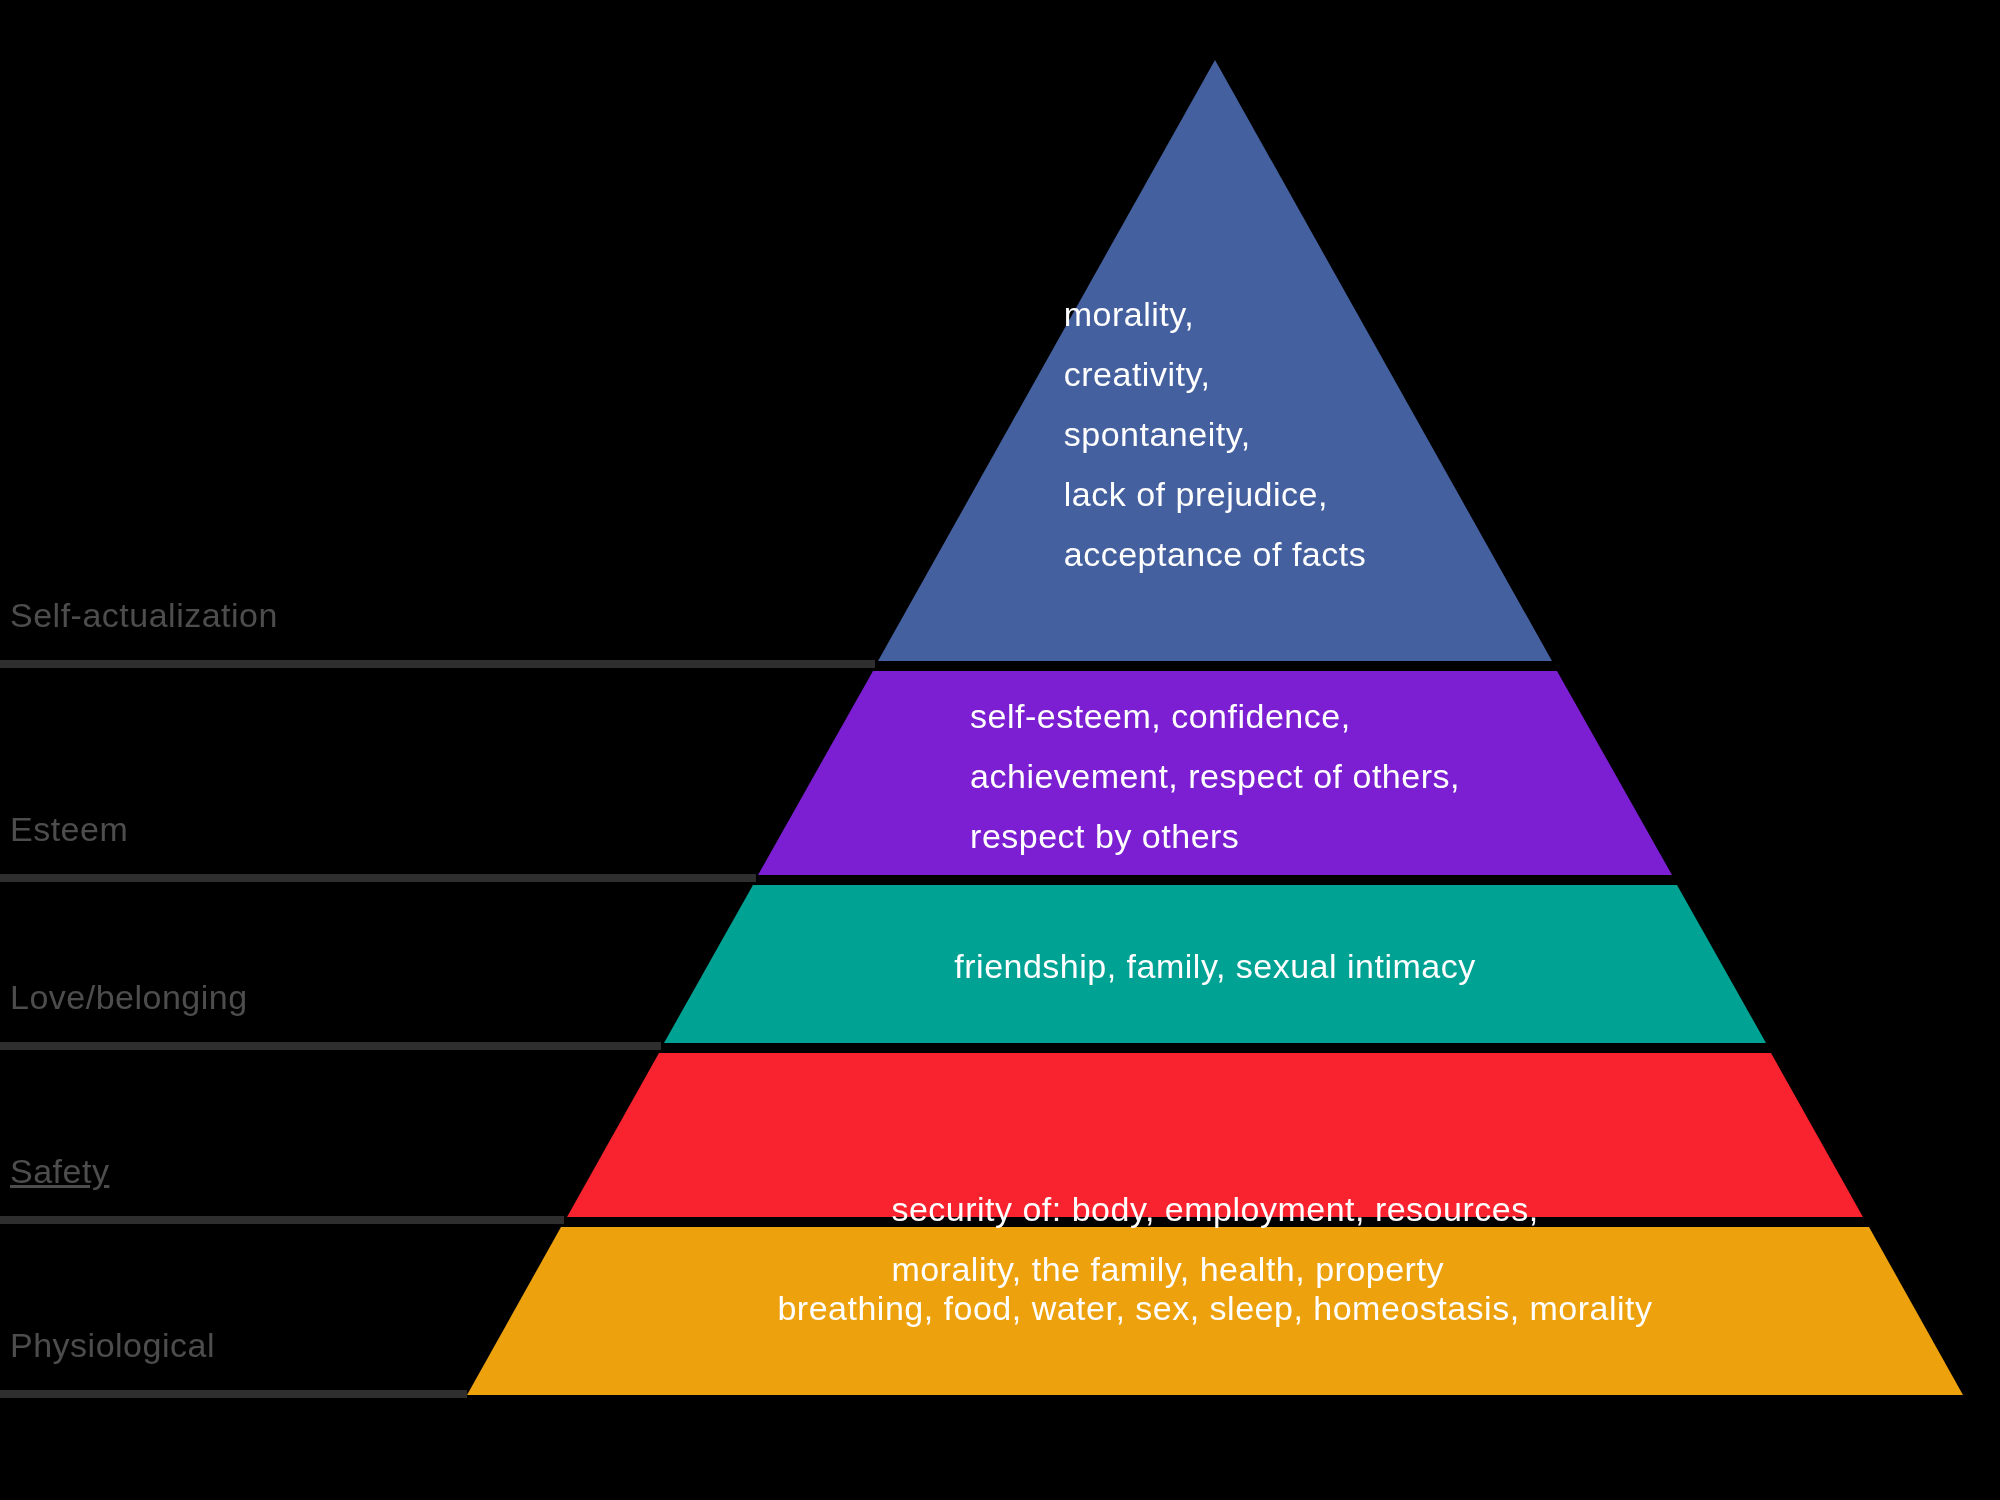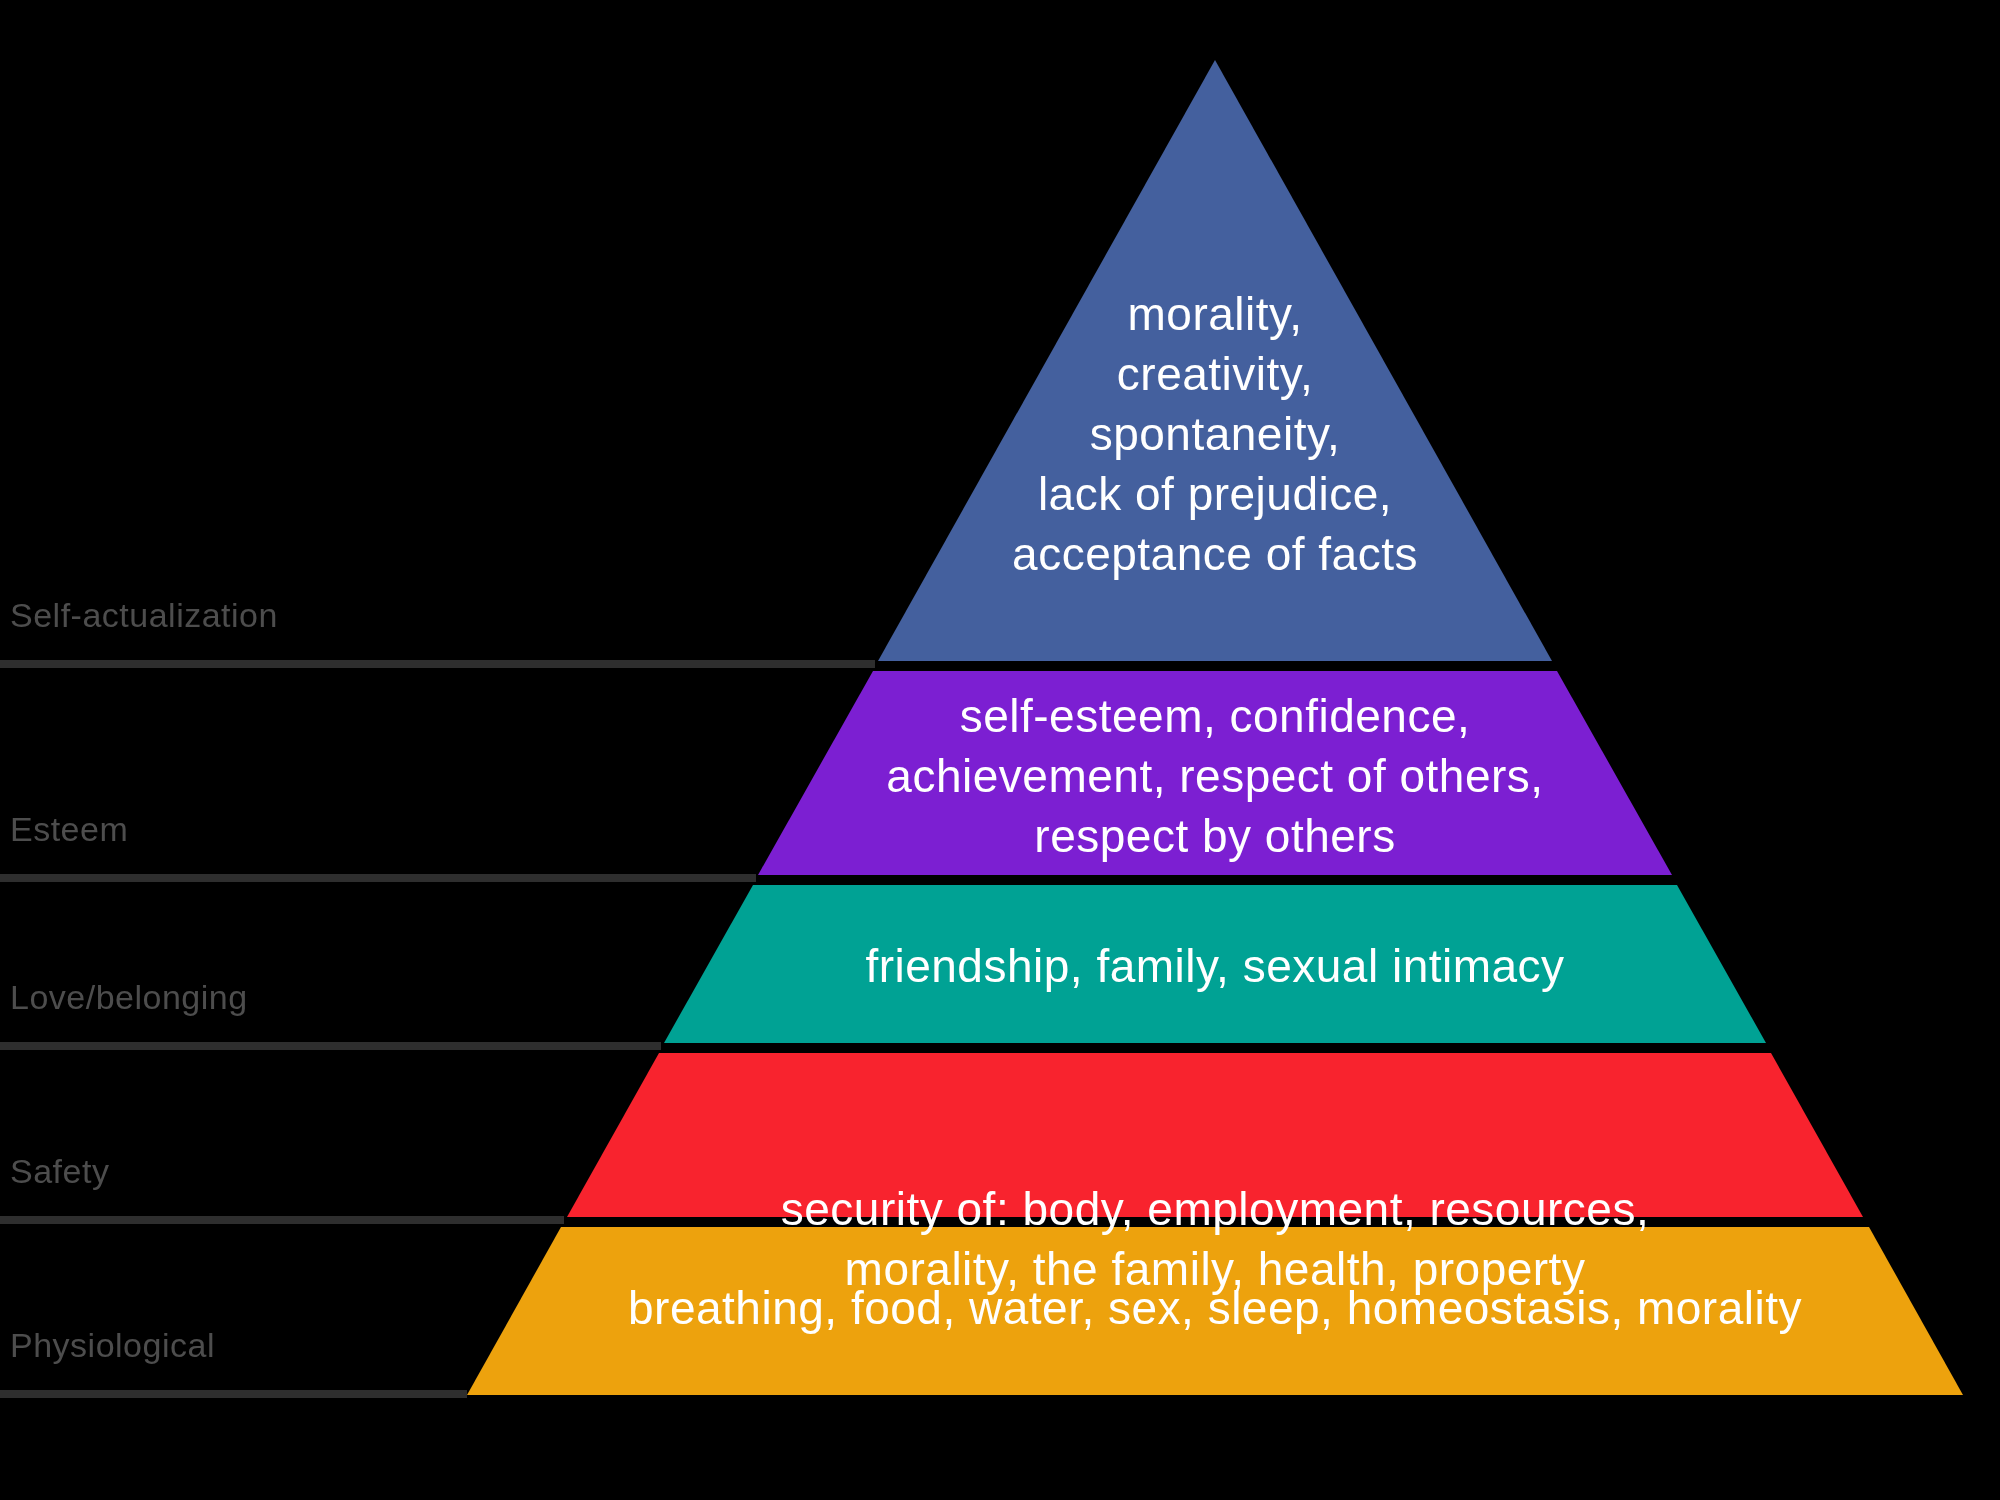--- a/index.html
+++ b/index.html
@@ -20,23 +20,23 @@
     left: 0;
     top: 0;
     width: 2000px;
     height: 1500px;
   }
   
   .band-text {
     position: absolute;
     left: 1215px;
     transform: translateX(-50%);
-    text-align: center;
+    text-align: left;
     color: #ffffff;
-    font-size: 46px;
+    font-size: 34px;
     line-height: 60px;
     white-space: nowrap;
     font-weight: 400;
     letter-spacing: 0.5px;
   }
   .band-text .line { display: block; }
 
   
   .side-label {
     position: absolute;
@@ -97,19 +97,19 @@
 
   <div class="side-label" style="top: 596px;">Self-actualization</div>
   <div class="rule-line" style="top: 660px; width: 875px;"></div>
 
   <div class="side-label" style="top: 810px;">Esteem</div>
   <div class="rule-line" style="top: 874px; width: 756px;"></div>
 
   <div class="side-label" style="top: 978px;">Love/belonging</div>
   <div class="rule-line" style="top: 1042px; width: 661px;"></div>
 
-  <div class="side-label" style="top: 1152px;">Safety</div>
+  <div class="side-label" style="top: 1152px; text-decoration: underline;">Safety</div>
   <div class="rule-line" style="top: 1216px; width: 564px;"></div>
 
   <div class="side-label" style="top: 1326px; text-align: right;">Physiological</div>
   <div class="rule-line" style="top: 1390px; width: 467px;"></div>
 
 </div>
 
 </body></html>

